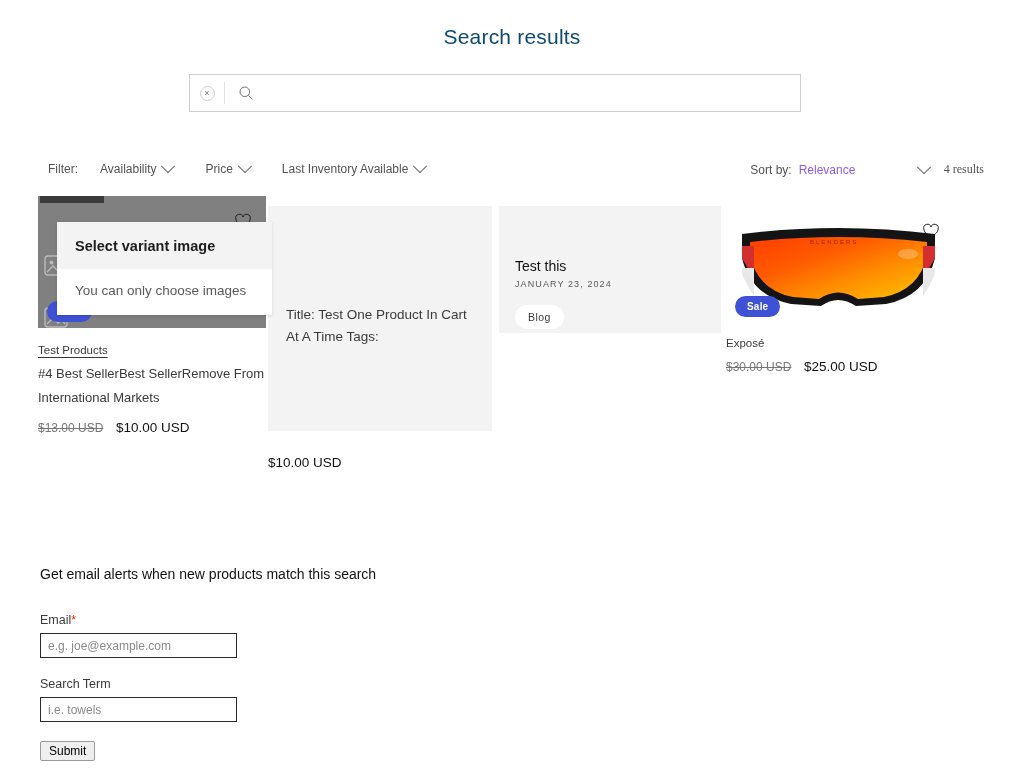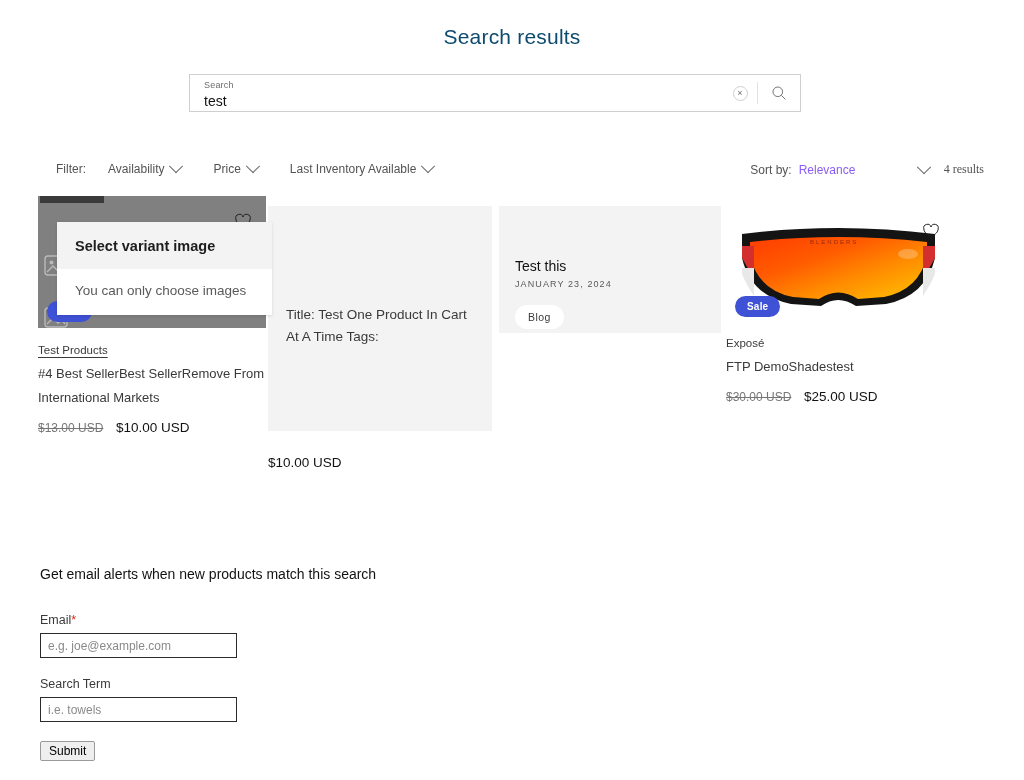--- a/index.html
+++ b/index.html
@@ -89,21 +89,21 @@
     position: absolute;
     left: 40px;
     top: 162px;
     right: 40px;
     height: 20px;
     font-size: 12px;
     color: #535353;
   }
   .facets-left {
     position: absolute;
-    left: 16px;
+    left: 8px;
     top: 0;
     display: flex;
     align-items: center;
     gap: 0;
   }
   .facet-legend {
     margin-right: 22px;
     color: #535353;
   }
   .facet {
@@ -289,24 +289,20 @@
     padding: 2px 8px;
     cursor: pointer;
   }
 </style>
 </head>
 <body>
 
 <h1 class="page-title">Search results</h1>
 
 <div class="search-wrap">
-  <div class="search-field">
-    <div class="search-label">Search</div>
-    <div class="search-value">test</div>
-  </div>
   <div class="search-clear">
     <div class="clear-circle">×</div>
   </div>
   <div class="search-divider"></div>
   <div class="search-submit">
     <svg width="16" height="16" viewBox="0 0 20 20">
       <circle cx="8.5" cy="8.5" r="6" fill="none" stroke="#6d6d6d" stroke-width="1.2"></circle>
       <line x1="13" y1="13" x2="18" y2="18" stroke="#6d6d6d" stroke-width="1.2"></line>
     </svg>
   </div>
@@ -417,21 +413,20 @@
     </div>
 
     <svg class="heart" style="left:196px; top:16px;" viewBox="0 0 24 24">
       <path d="M12 20.5 C6 16.2 2.5 13.2 2.5 9.3 A4.6 4.6 0 0 1 12 6.7 A4.6 4.6 0 0 1 21.5 9.3 C21.5 13.2 18 16.2 12 20.5 Z" fill="none" stroke="#1d1d1d" stroke-width="1.3"></path>
     </svg>
 
     <div class="badge-sale" style="left:9px; top:90px;">Sale</div>
 
     <div style="position:absolute; left:0; top:131px; width:224px;">
       <div class="vendor" style="text-decoration:none;">Exposé</div>
-      <div class="prod-title">FTP DemoShadestest</div>
       <div class="price-row">
         <span class="price-old">$30.00 USD</span>
         <span class="price-new">$25.00 USD</span>
       </div>
     </div>
   </div>
 
   <div class="variant-modal">
     <div class="variant-head">Select variant image</div>
     <div class="variant-body">You can only choose images</div>

